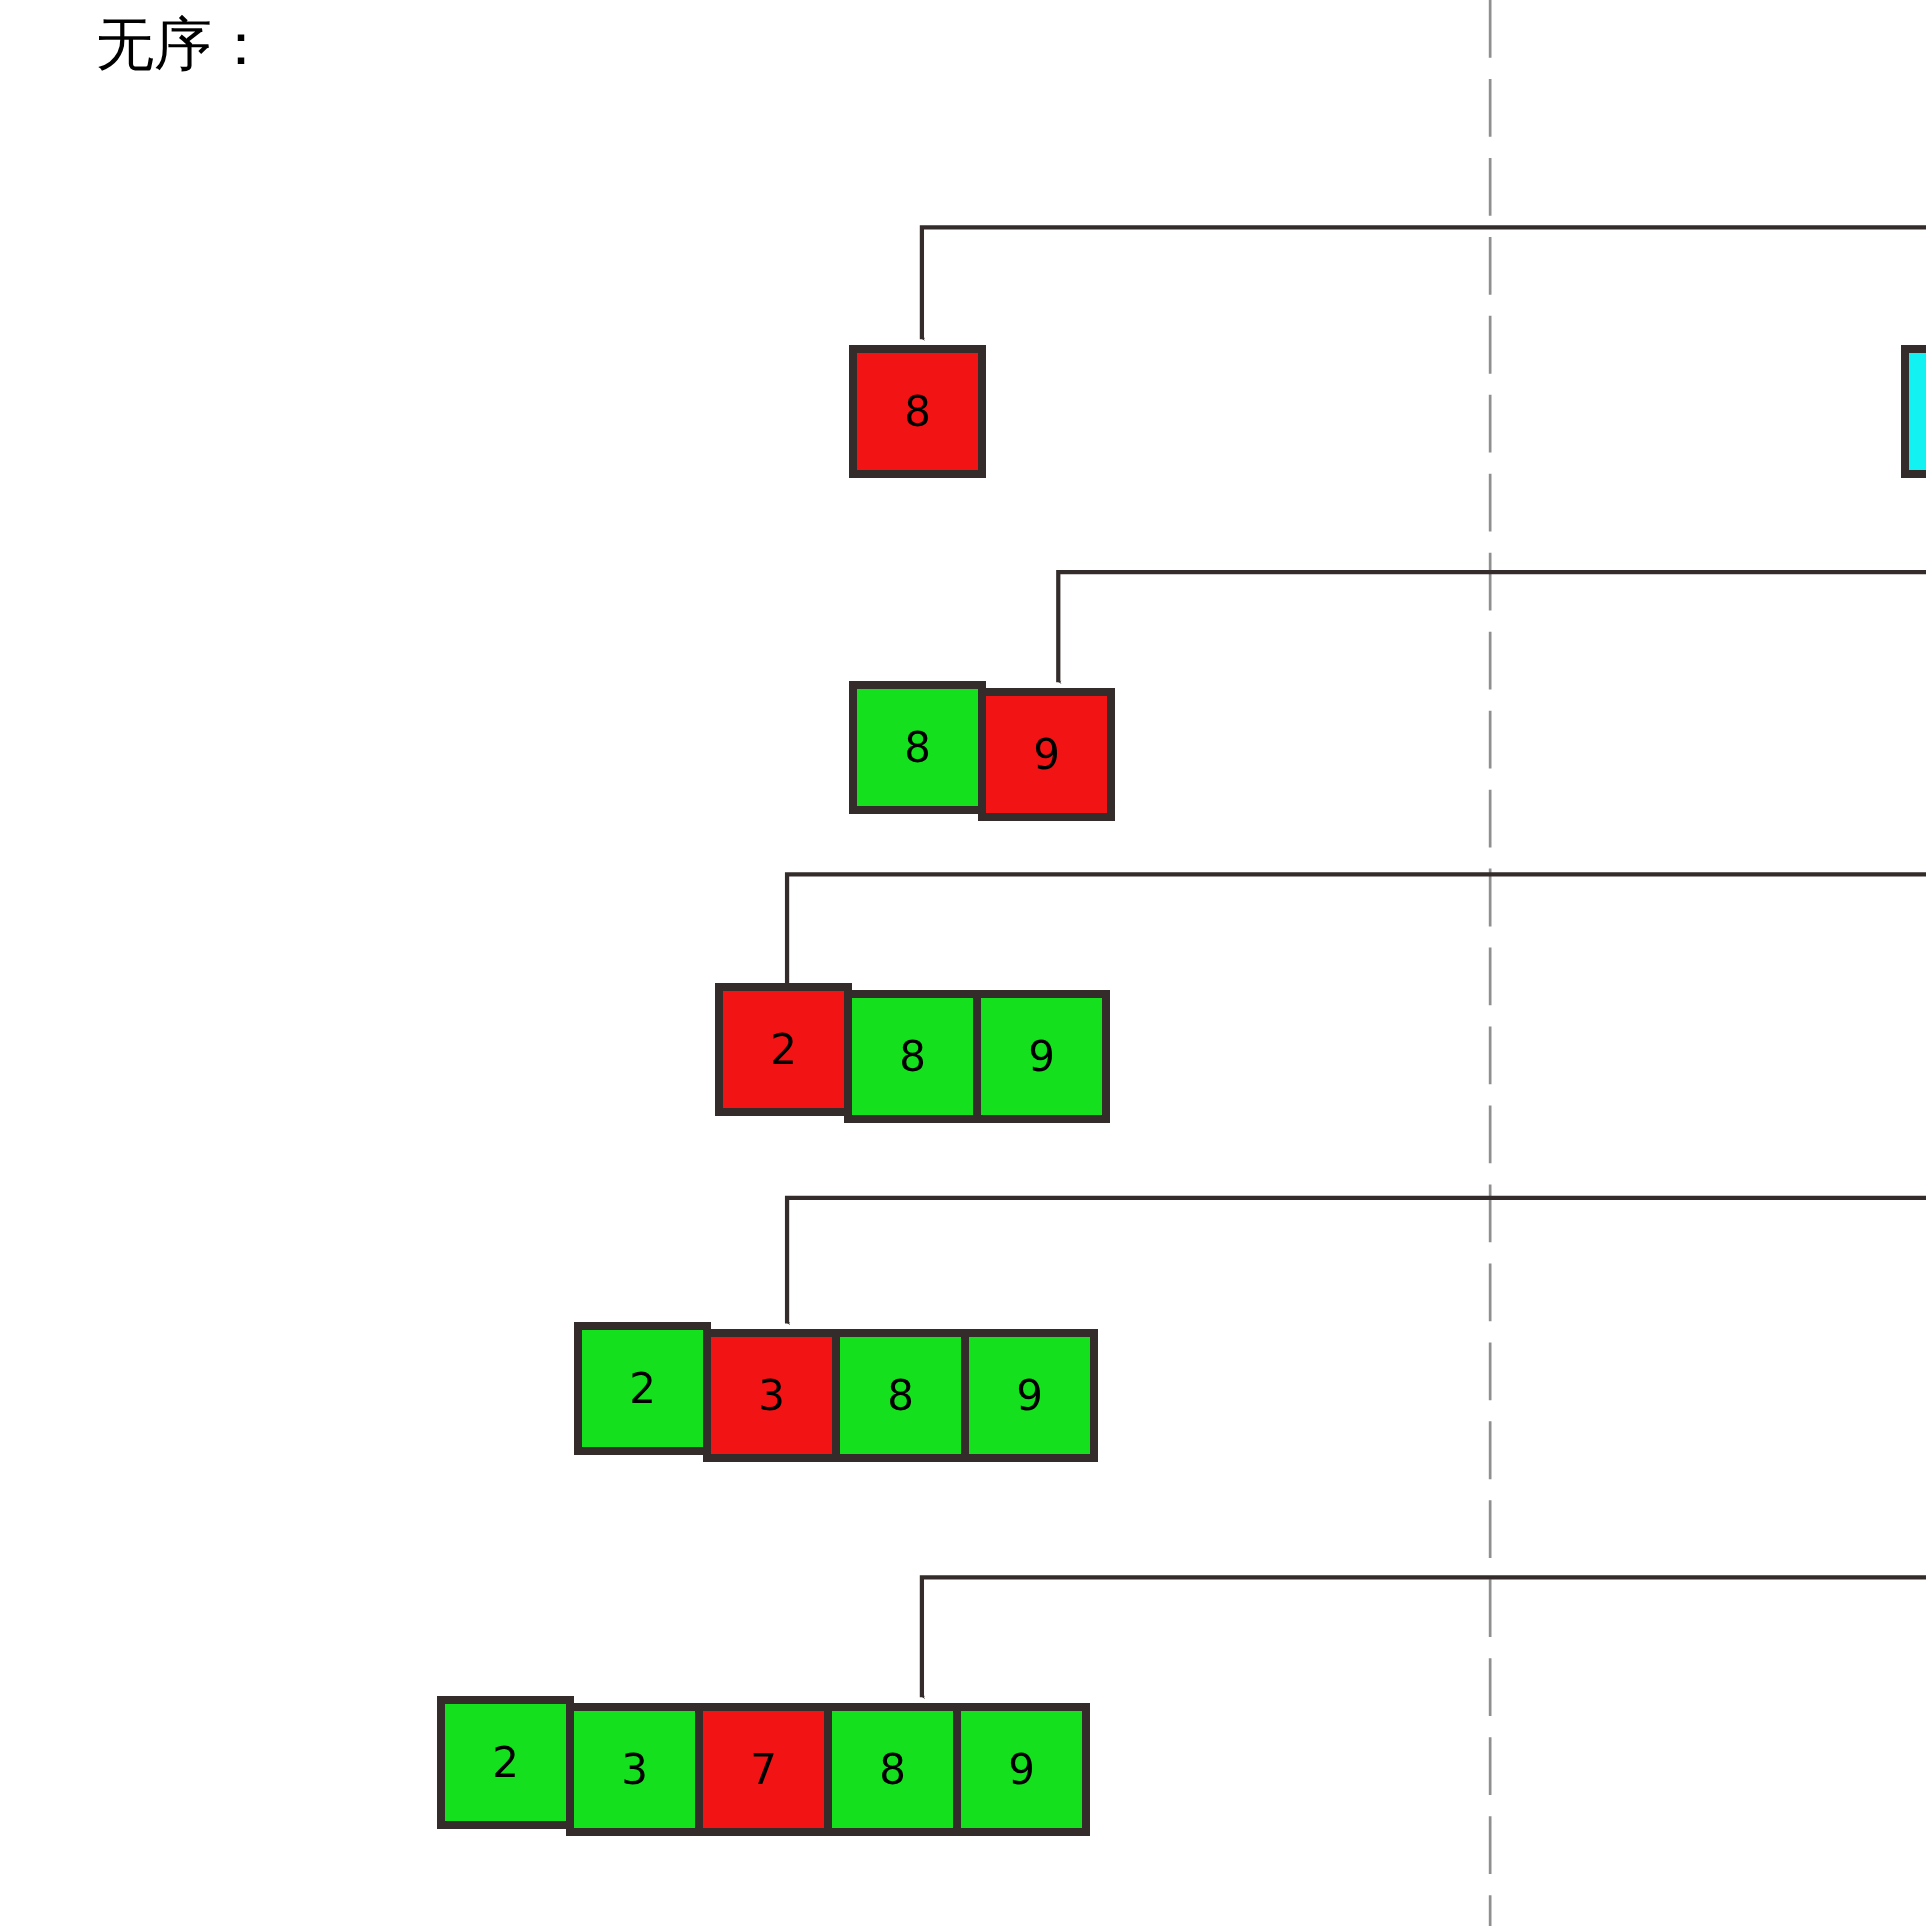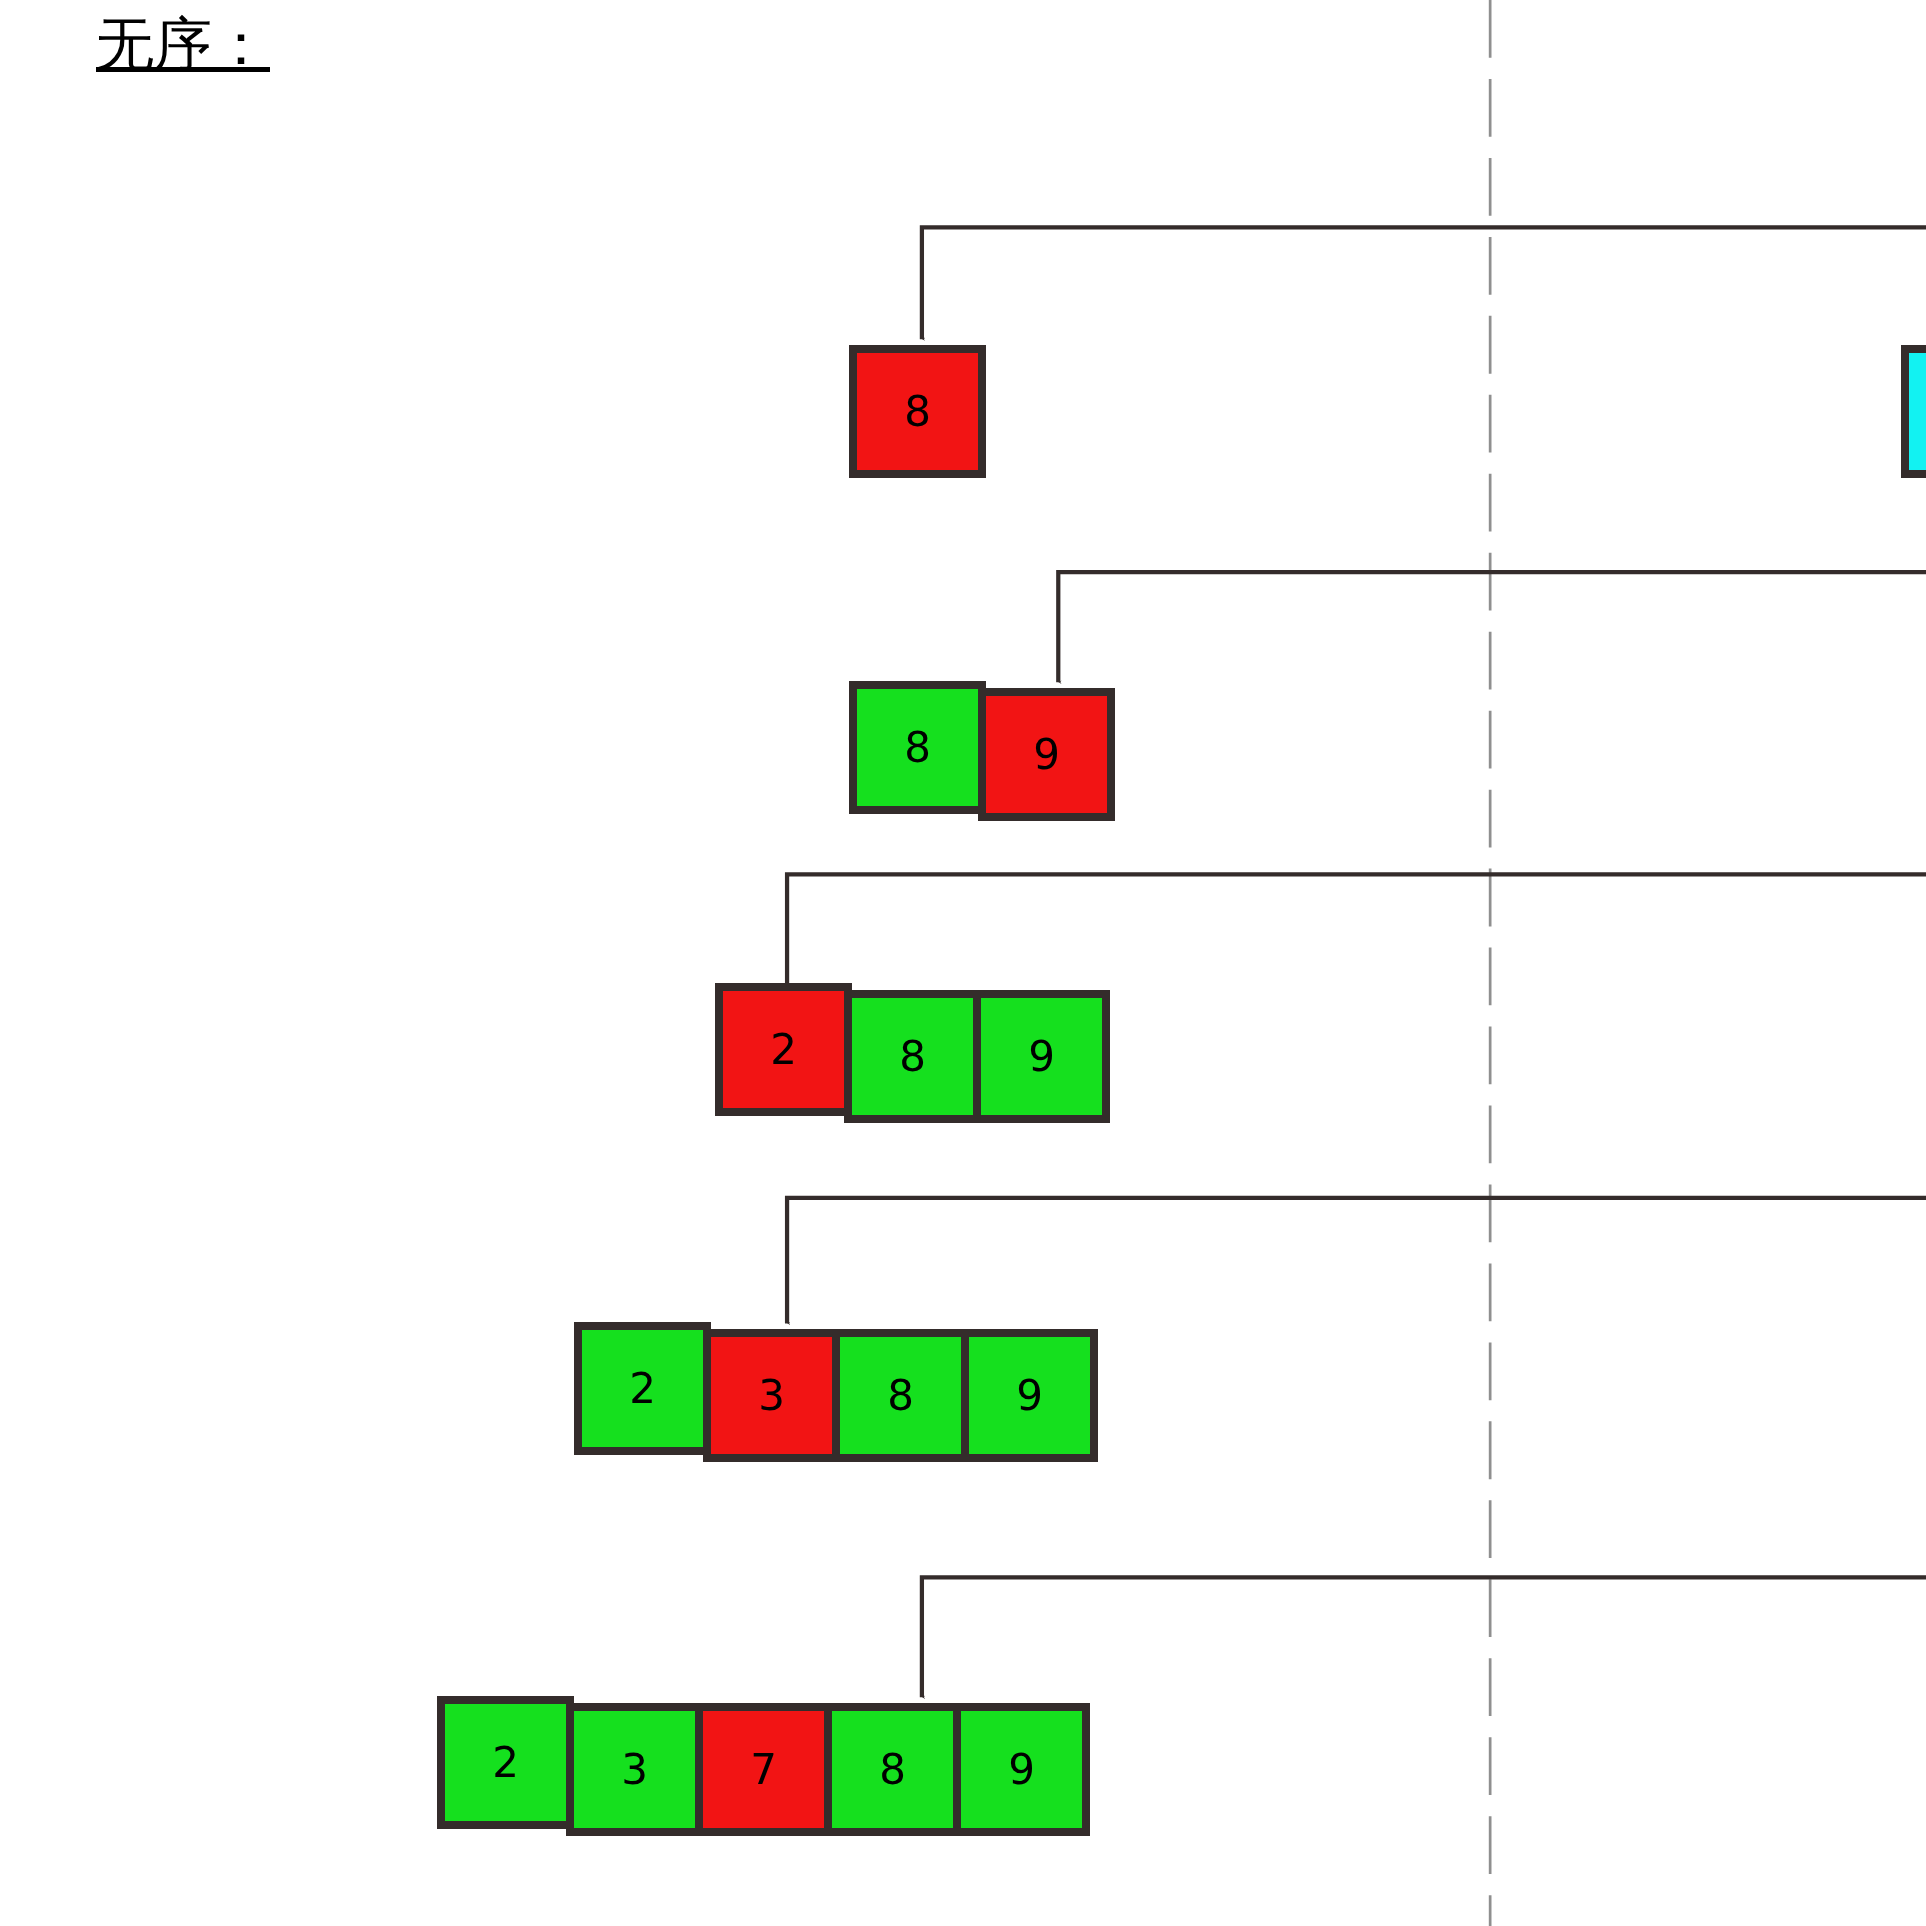--- a/index.html
+++ b/index.html
@@ -12,21 +12,21 @@
   #svg-layer{position:absolute;left:0;top:0;width:2753px;height:2196px;}
 
   .label{
     position:absolute;
     font-size:58px;
     color:#000000;
     line-height:1;
     white-space:nowrap;
     font-family:"DejaVu Sans","Liberation Sans",sans-serif;
   }
-  #label-left{left:96px;top:15.4px;text-decoration:underline;}
+  #label-left{left:96px;top:15.4px;}
 
   .array-group{position:absolute;display:flex;}
   .cell{
     box-sizing:border-box;
     border:8px solid #342c2b;
     display:flex;align-items:center;justify-content:center;
     font-size:42px;
     color:#000000;
     font-family:"DejaVu Sans","Liberation Sans",sans-serif;
   }

